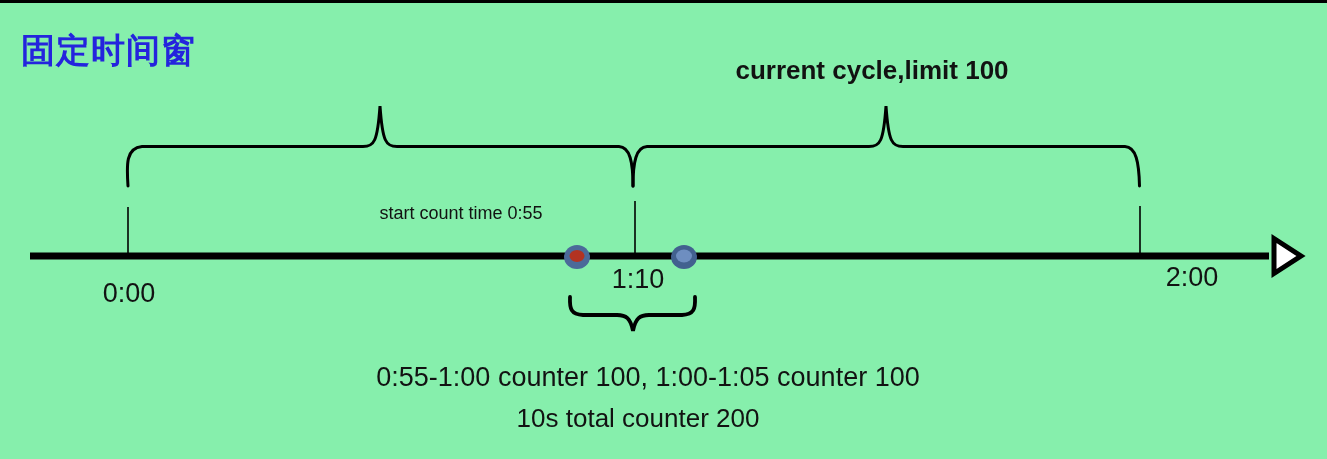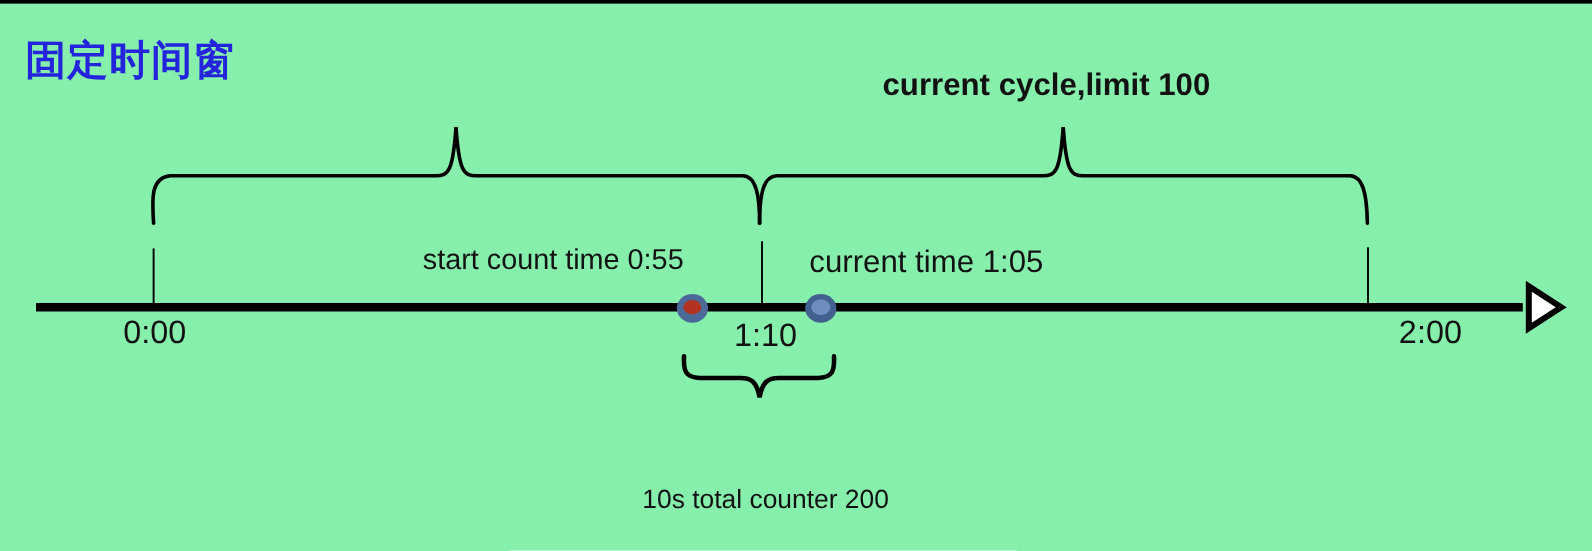--- a/index.html
+++ b/index.html
@@ -27,51 +27,51 @@
     white-space: nowrap;
   }
   .lbl {
     position: absolute;
     color: #121212;
     white-space: nowrap;
     transform: translateX(-50%);
   }
   .lbl-last-cycle    { left: 381px;  top: 55px;  font-size: 26px; }
   .lbl-current-cycle { left: 872px;  top: 55px;  font-size: 26px; font-weight: bold; }
-  .lbl-start-count   { left: 461px;  top: 203px; font-size: 24px; }
+  .lbl-start-count   { left: 461px;  top: 203px; font-size: 18px; }
   .lbl-current-time  { left: 772px;  top: 203px; font-size: 26px; }
   .tick-lbl          { font-size: 27px; }
-  .tick-0 { left: 129px;  top: 262px; }
+  .tick-0 { left: 129px;  top: 278px; }
   .tick-1 { left: 638px;  top: 264px; }
   .tick-2 { left: 1192px; top: 262px; }
   .footer-1 { left: 648px; top: 362px; font-size: 27px; }
-  .footer-2 { left: 638px; top: 403px; font-size: 22px; }
+  .footer-2 { left: 638px; top: 403px; font-size: 26px; }
   svg.diagram {
     position: absolute;
     top: 0; left: 0;
   }
 </style>
 </head>
 <body>
 
 <div class="canvas">
 
   <div class="top-rule"></div>
 
   <div class="title">固定时间窗</div>
 
   <div class="lbl lbl-current-cycle">current cycle,limit 100</div>
 
   <div class="lbl lbl-start-count">start count time 0:55</div>
-  <div class="lbl lbl-current-time">current time 1:05</div>
 
   <div class="lbl tick-lbl tick-0">0:00</div>
   <div class="lbl tick-lbl tick-1">1:10</div>
   <div class="lbl tick-lbl tick-2">2:00</div>
 
+  <div class="lbl footer-1">0:55-1:00 counter 100, 1:00-1:05 counter 100</div>
   <div class="lbl footer-2">10s total counter 200</div>
 
   <svg class="diagram" width="1327" height="459" viewBox="0 0 1327 459">
 
     <path d="M128,186 C126.5,164 126,148 142,146.5 L363,146.5 C374,146.5 377.5,142 380,106
              C382.5,142 386,146.5 397,146.5 L619,146.5 C630,147 633,162 633,186" fill="none" stroke="#000" stroke-width="3" stroke-linecap="round"></path>
 
     <path d="M633,186 C633,162 636,147 647,146.5 L869,146.5 C880,146.5 883.5,142 886,106
              C888.5,142 892,146.5 903,146.5 L1125,146.5 C1136,147 1139,162 1139.5,186" fill="none" stroke="#000" stroke-width="3" stroke-linecap="round"></path>
 

